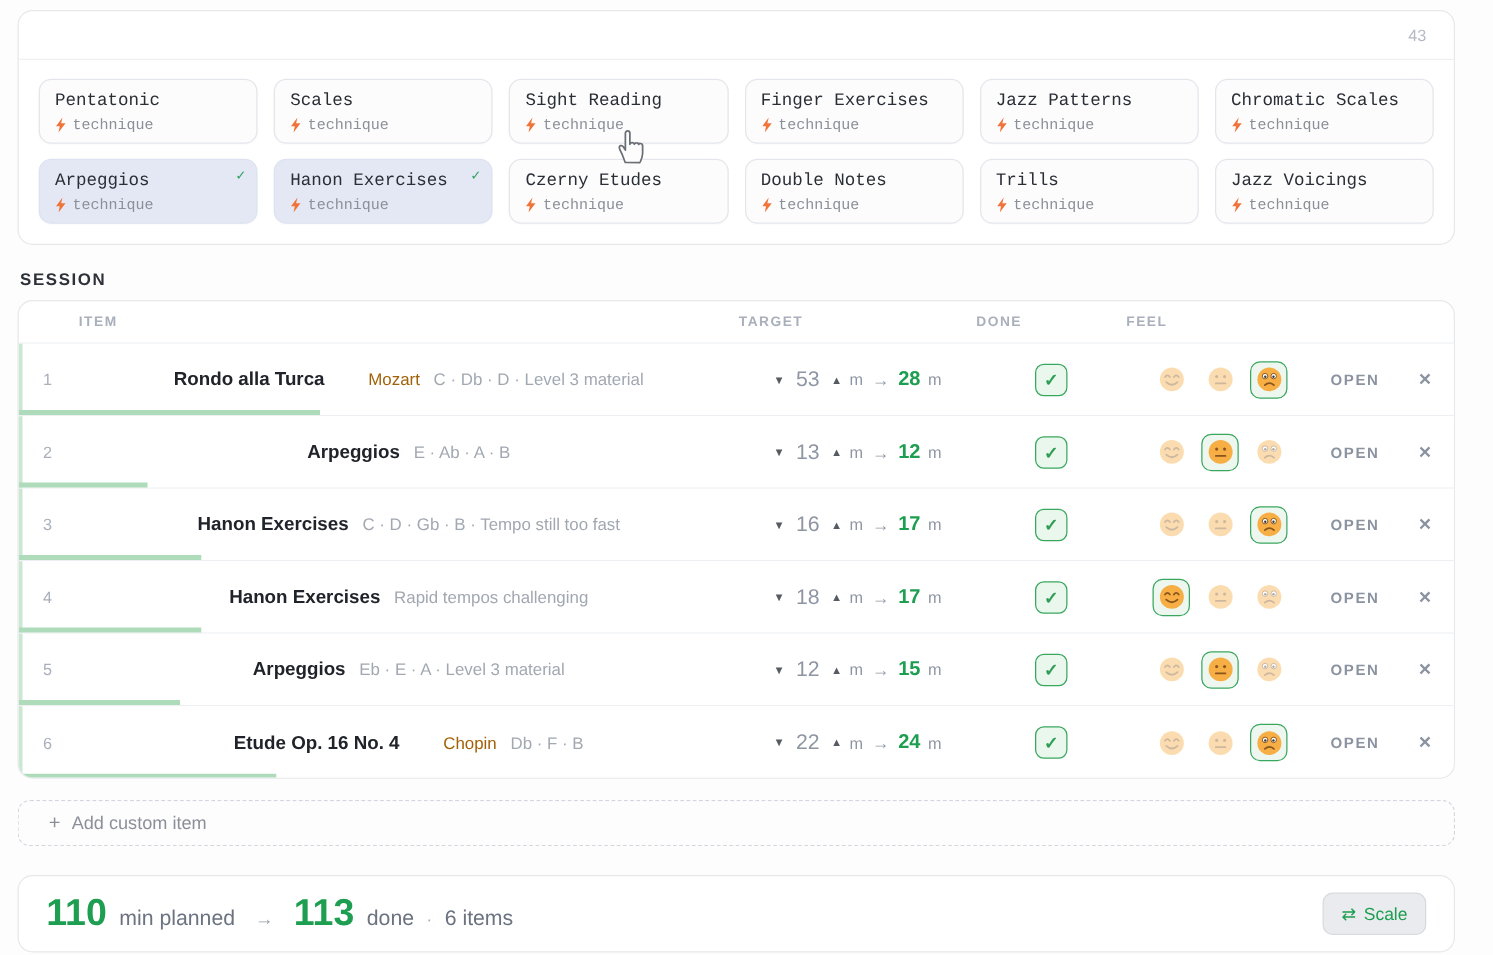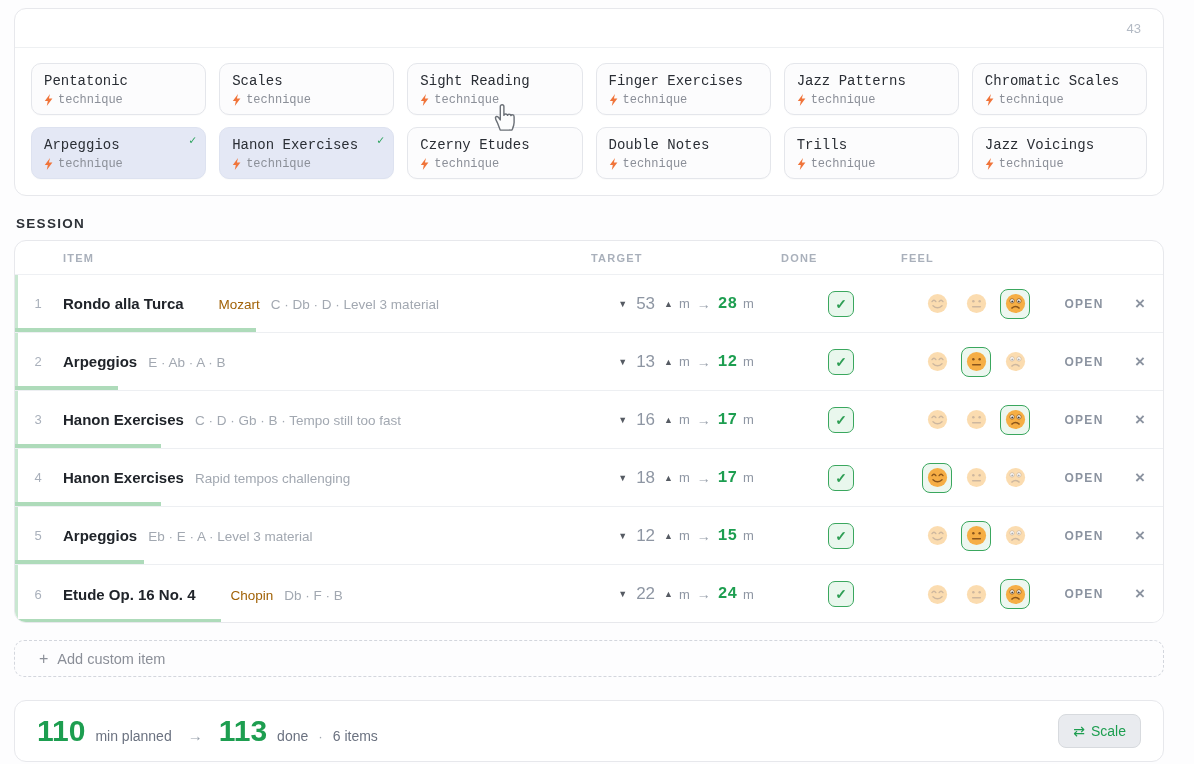--- a/index.html
+++ b/index.html
@@ -44,33 +44,33 @@
            font-size:11px; font-weight:bold; letter-spacing:1.2px; }
   .thead .h-item { padding-left:2px; }
   .thead .h-c { text-align:left; }
   .row { position:relative; height:58px; border-bottom:1px solid #edeff2; background:#fff; }
   .row:last-child { border-bottom:none; }
   .row::before { content:''; position:absolute; left:0; top:0; bottom:0; width:3px;
                  background:#c9e7d1; }
   .bar { position:absolute; left:0; bottom:0; height:4px; background:#aedbba; }
   .idx { text-align:center; color:#a9b0bb; font-size:13px; }
   .item-cell { display:flex; align-items:baseline; gap:11px; overflow:hidden;
-               white-space:nowrap; padding-left:2px; }
+               white-space:nowrap; padding-left:2px;justify-content:center; }
   .title { font-size:15px; font-weight:bold; color:#20242a; }
   .composer { font-size:13.5px; color:#a16207;padding-left:24px; }
   .composer:empty { display:none; }
   .notes { font-size:13.5px; color:#a2a8b1; }
   .target-cell { display:flex; align-items:center; justify-content:center; gap:6px;
                  white-space:nowrap; }
   .tri { font-size:9px; color:#565b63; cursor:pointer; }
   .tnum { font-size:17px; color:#8e96a3; min-width:22px; text-align:right; }
   .unit { font-size:13px; color:#8e96a3; }
   .t-up { margin-left:3px; }
   .arr { font-size:14px; color:#98a0ab; margin:0 1px; }
-  .dnum { font-size:16px; font-weight:bold; color:#1d9e50;font-family:Liberation Mono, monospace; }
+  .dnum { font-size:16px; font-weight:bold; color:#1d9e50; }
   .done-cell { display:flex; justify-content:center; }
   .checkbox { width:26px; height:26px; border:1.5px solid #3aa75e; background:#e9f7ed;
               border-radius:7px; display:flex; align-items:center; justify-content:center;
               cursor:pointer; }
   .check { color:#2e9e54; font-size:14px; font-weight:bold; }
   .feel-cell { display:flex; justify-content:center; align-items:center; gap:9px; }
   .feel { width:30px; height:30px; border-radius:8px; display:flex; align-items:center;
           justify-content:center; cursor:pointer; border:1.5px solid transparent; }
   .feel:not(.selected) { opacity:.42; }
   .feel.selected { border-color:#3aa75e; background:#edf7f0; }
@@ -83,21 +83,21 @@
   .add-item { position:absolute; left:14px; top:640px; width:1150px; height:37px;
               border:1.5px dashed #d3d6dd; border-radius:10px; background:transparent;
               display:flex; align-items:center; gap:9px; padding:0 24px; cursor:pointer;
               color:#8b8f98; font-size:14.5px; font-family:"Liberation Sans",sans-serif; }
   .plus { font-size:16px; color:#8b8f98; }
   .summary-card { top:700px; height:62px; display:flex; align-items:baseline;
                   padding:0 22px; }
   .summary-card { display:flex; align-items:center; }
   .sum-inner { display:flex; align-items:baseline; gap:10px; }
   .big { font-size:30px; font-weight:bold; color:#1d9e50; }
-  .sub { font-size:14px; color:#6b7280; }
+  .sub { font-size:17px; color:#6b7280; }
   .s-arrow { font-size:15px; color:#98a0ab; margin:0 6px; }
   .s-dot { font-size:13.5px; color:#a2a8b1; }
   .scale-btn { margin-left:auto; display:flex; align-items:center; gap:6px;
                background:#e9ebef; border:1px solid #d7dade; border-radius:8px;
                padding:8px 14px; color:#1d9e50; font-size:14px; cursor:pointer;
                font-family:"Liberation Sans",sans-serif; }
   .scale-icon { font-size:14px; }
   .cursor { position:absolute; left:492px; top:103px; z-index:20; pointer-events:none; }
 </style>
 </head>

